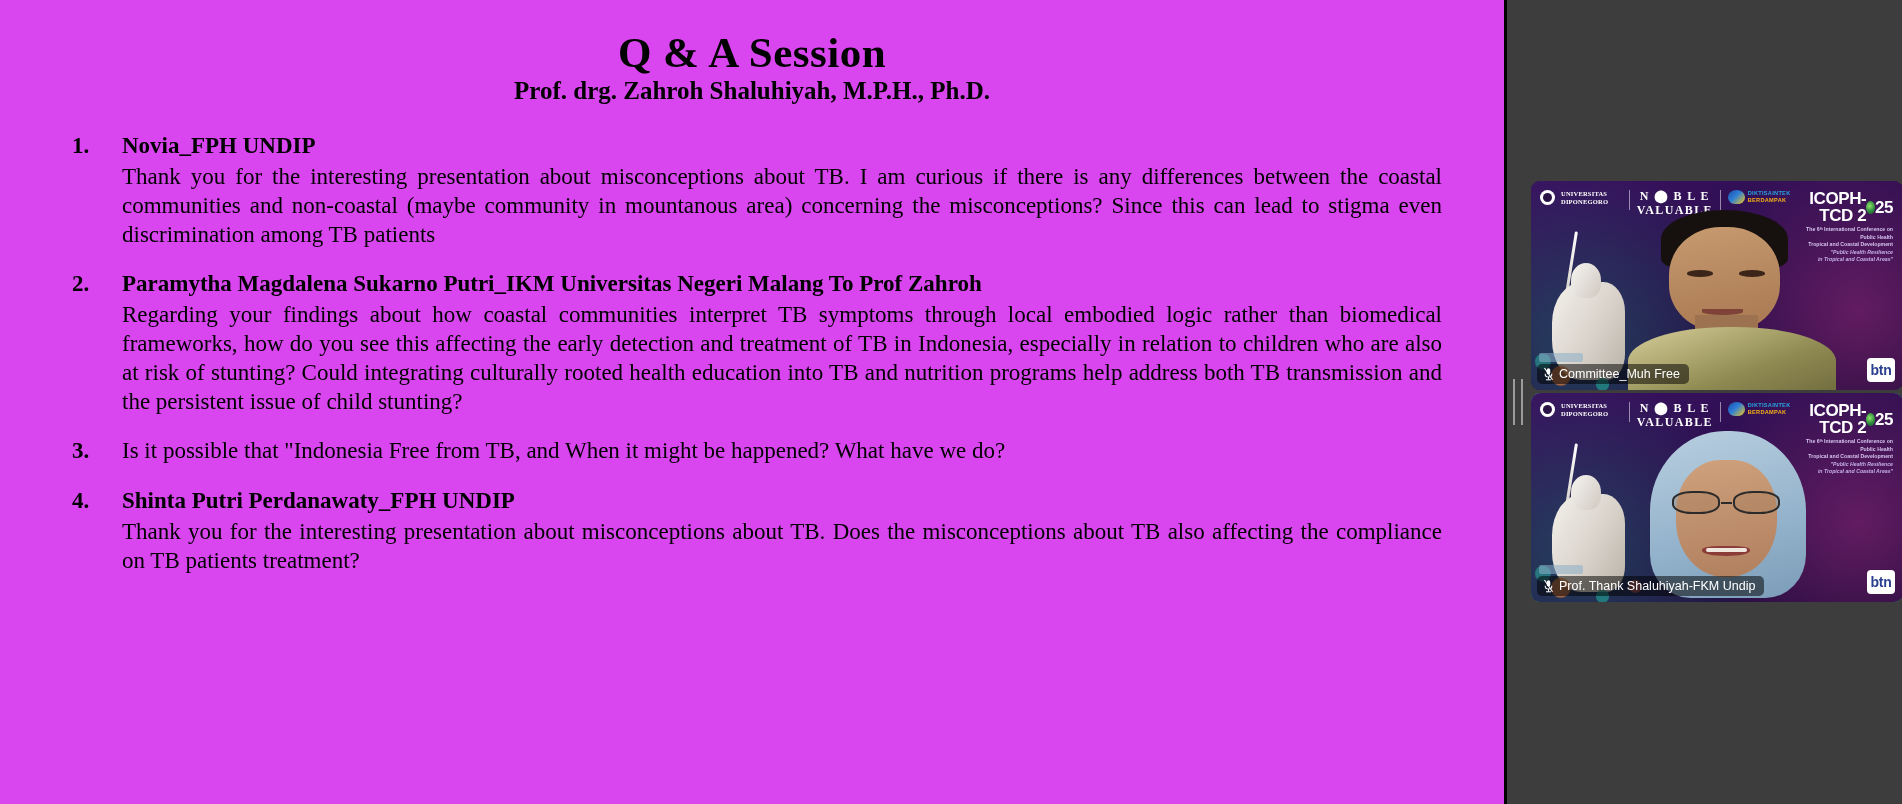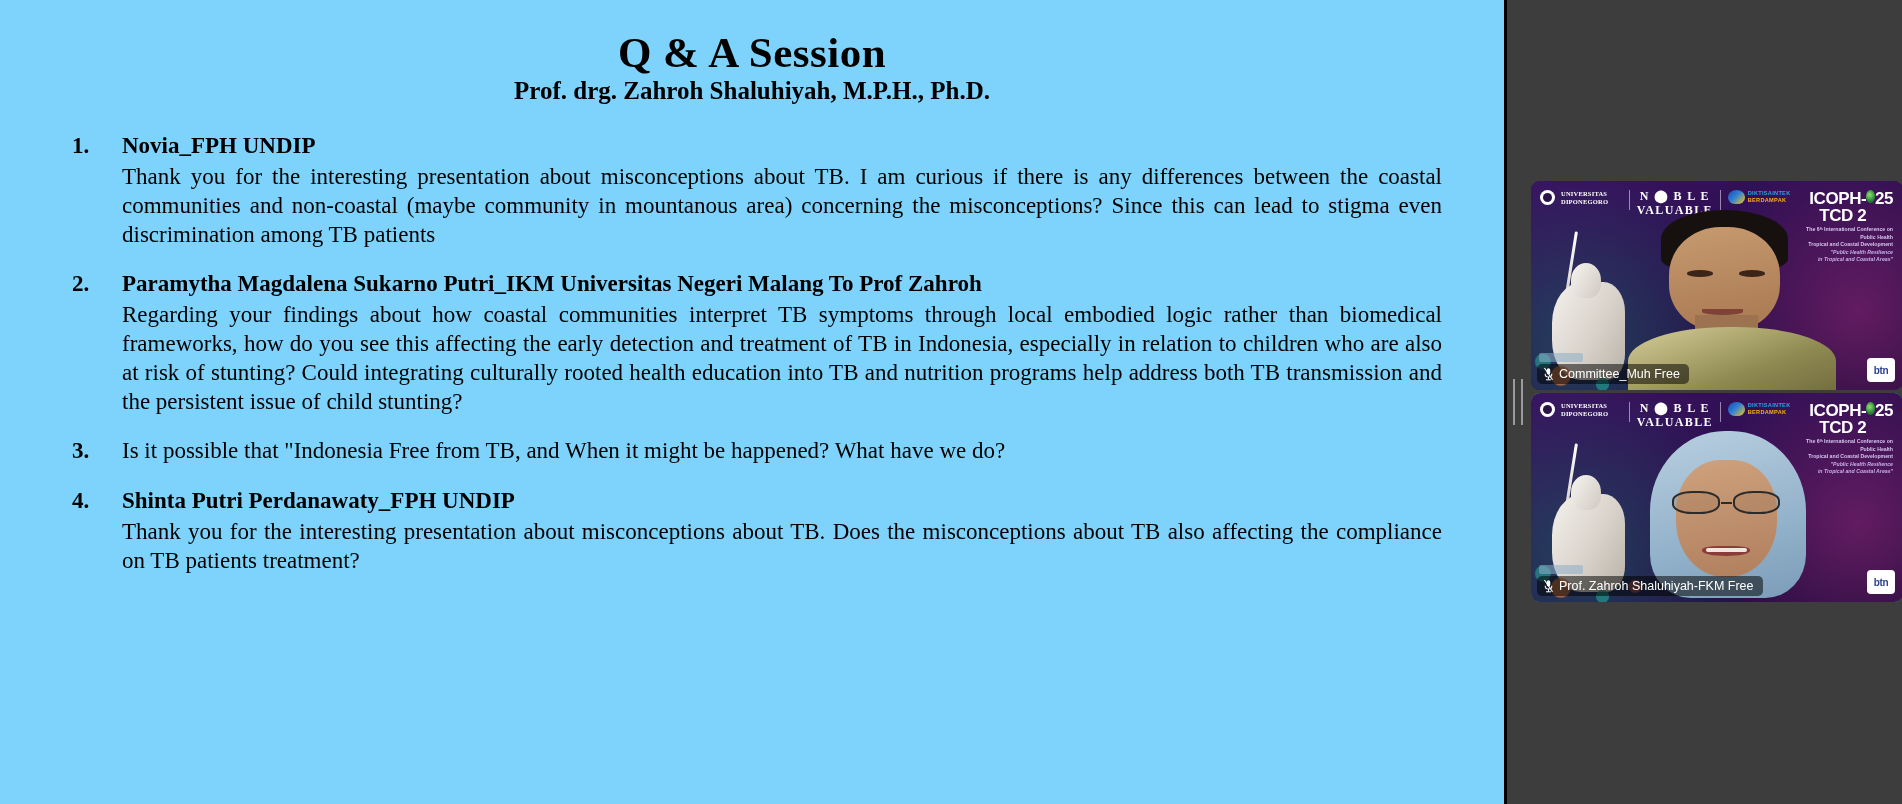--- a/index.html
+++ b/index.html
@@ -7,21 +7,21 @@
     width: 1902px; height: 804px;
     overflow: hidden;
     background: #3d3d3d;
     font-family: "Liberation Serif", serif;
   }
   .app { position: relative; width: 1902px; height: 804px; display: flex; }
 
   
   .slide-area {
     width: 1504px; height: 804px;
-    background: #7dd3fc;
+    background: #d946ef;
     position: relative;
     overflow: hidden;
   }
   .slide-inner { padding: 14px 62px 0 62px; }
 
   .slide-title {
     text-align: center;
     font-size: 43px;
     font-weight: bold;
     letter-spacing: 0.5px;
@@ -159,21 +159,21 @@
   }
   .dikti-txt { font-size: 5.6px; line-height: 1.2; font-weight: bold; letter-spacing: 0.3px; }
   .dikti-txt .d1 { color: #27a3e0; display: block; }
   .dikti-txt .d2 { color: #f5b018; display: block; }
 
   .brand-blk { margin-left: auto; text-align: right; padding-right: 2px; }
   .brand-main {
     font-size: 17px; font-weight: bold; color: #ffffff;
     letter-spacing: -0.4px; line-height: 1;
     font-family: "Liberation Sans", sans-serif;
-    display: flex; justify-content: flex-end; gap: 0px;
+    display: flex; align-items: center; justify-content: flex-end; gap: 0px;
   }
   .brand-globe {
     display: inline-block; width: 13px; height: 13px;
     border-radius: 50%;
     background: radial-gradient(circle at 40% 38%, #8fe36a 0%, #2e8b3e 55%, #155c26 100%);
     margin: 0 0px;
   }
   .brand-sub {
     font-size: 5.2px; color: #d6c4ef; line-height: 1.45;
     margin-top: 2px; font-weight: bold;
@@ -299,21 +299,21 @@
     white-space: nowrap; overflow: hidden; text-overflow: ellipsis;
   }
   .btn-wm {
     position: absolute; right: 8px; bottom: 8px;
     width: 28px; height: 24px; border-radius: 4px;
     background: #ffffff;
     display: flex; align-items: center; justify-content: center;
   }
   .btn-wm span {
     font-family: "Liberation Sans", sans-serif;
-    font-size: 10px; font-weight: bold; color: #2b3f8f;
+    font-size: 14px; font-weight: bold; color: #2b3f8f;
     letter-spacing: -0.3px;
   }
   .tile-chip {
     position: absolute; left: 8px; bottom: 28px;
     width: 44px; height: 9px; border-radius: 2px;
     background: rgba(140,175,200,0.55);
   }
 </style>
 </head>
 <body>
@@ -502,21 +502,21 @@
         <div class="tile-chip"></div>
 
         <div class="name-label">
           <svg class="mic-icon" viewBox="0 0 12 16">
             <rect x="4" y="1.5" width="4" height="7" rx="2" fill="#ffffff"></rect>
             <path d="M2.2 7.6a3.8 3.8 0 0 0 7.6 0" fill="none" stroke="#ffffff" stroke-width="1.2"></path>
             <rect x="5.4" y="11.2" width="1.2" height="3" fill="#ffffff"></rect>
             <rect x="3.2" y="14" width="5.6" height="1.2" fill="#ffffff"></rect>
             <line x1="1.4" y1="1.2" x2="10.6" y2="14.6" stroke="#ffffff" stroke-width="1.3"></line>
           </svg>
-          <span class="name-txt">Prof. Zahroh Shaluhiyah-FKM Free</span>
+          <span class="name-txt">Prof. Thank Shaluhiyah-FKM Undip</span>
         </div>
 
         <div class="btn-wm">
           <span>btn</span>
         </div>
       </div>
 
     </div>
   </div>
 

